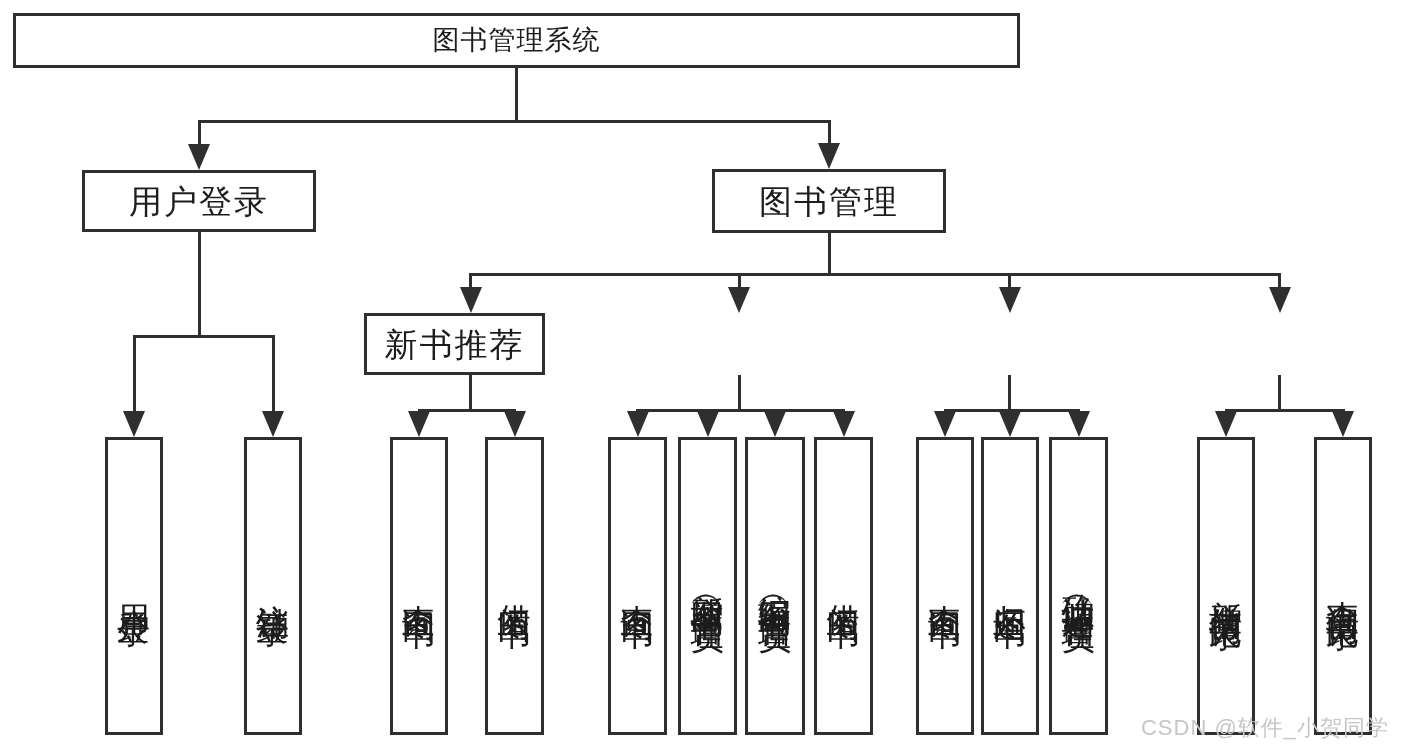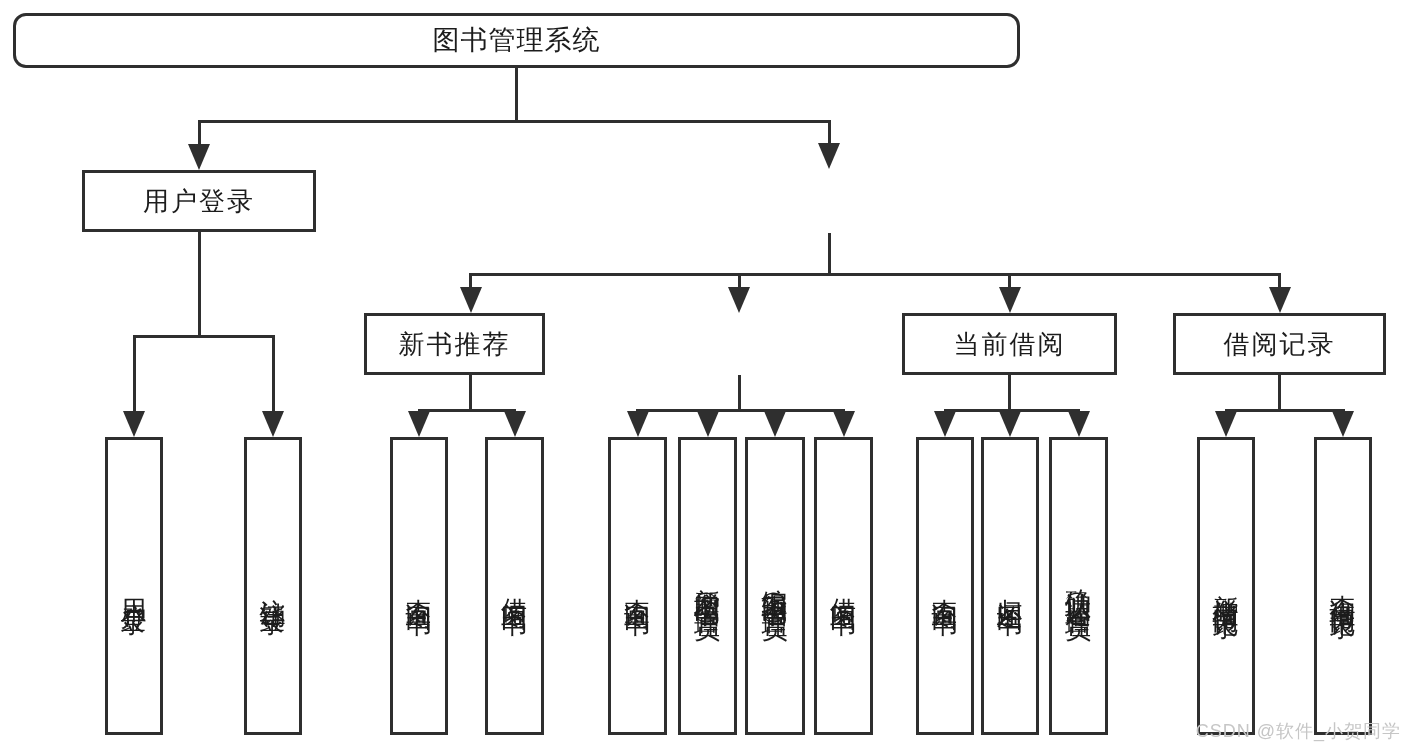--- a/index.html
+++ b/index.html
@@ -21,21 +21,21 @@
     position:absolute;
     box-sizing:border-box;
     border:3px solid var(--line);
     background:#fff;
     display:flex;
     align-items:center;
     justify-content:center;
     color:var(--text);
   }
   .node .lbl{
-    font-size:26px;
+    font-size:33px;
     letter-spacing:2px;
     white-space:nowrap;
     line-height:1;
   }
   .node.root .lbl{
     font-size:27px;
     letter-spacing:1px;
   }
   .node.vert .lbl{
     writing-mode:vertical-rl;
@@ -50,47 +50,44 @@
   }
   .arrow{
     position:absolute;
     width:0;height:0;
     border-left:11px solid transparent;
     border-right:11px solid transparent;
     border-top:26px solid var(--line);
   }
   .watermark{
     position:absolute;
-    right:4px;bottom:4px;
-    font-size:18px;
+    right:16px;bottom:4px;
+    font-size:22px;
     color:var(--wm);
     letter-spacing:1px;
     z-index:20;
     white-space:nowrap;
   }
 </style>
 </head>
 <body>
 
 <div class="canvas">
   <div class="watermark">CSDN @软件_小贺同学</div>
-<div class="node root" style="left: 13px; top: 13px; width: 1007px; height: 55px; border-radius: 13px;">
+<div class="node root" style="left: 13px; top: 13px; width: 1007px; height: 55px;">
       <span class="lbl">图书管理系统</span>
     </div>
     <div class="node" style="left: 82px; top: 170px; width: 234px; height: 62px;">
       <span class="lbl">用户登录</span>
     </div>
+    <div class="node" style="left: 712px; top: 169px; width: 234px; height: 64px;">
+      <span class="lbl">图书管理</span>
+    </div>
     <div class="node" style="left: 364px; top: 313px; width: 181px; height: 62px;">
       <span class="lbl">新书推荐</span>
-    </div>
-    <div class="node" style="left: 902px; top: 313px; width: 215px; height: 62px;">
-      <span class="lbl">当前借阅</span>
-    </div>
-    <div class="node" style="left: 1173px; top: 313px; width: 213px; height: 62px;">
-      <span class="lbl">借阅记录</span>
     </div>
     <div class="node vert" style="left: 105px; top: 437px; width: 58px; height: 298px;">
       <span class="lbl">用户登录</span>
     </div>
     <div class="node vert" style="left: 244px; top: 437px; width: 58px; height: 298px;">
       <span class="lbl">注销登录</span>
     </div>
     <div class="node vert" style="left: 390px; top: 437px; width: 58px; height: 298px;">
       <span class="lbl">查询图书</span>
     </div>

